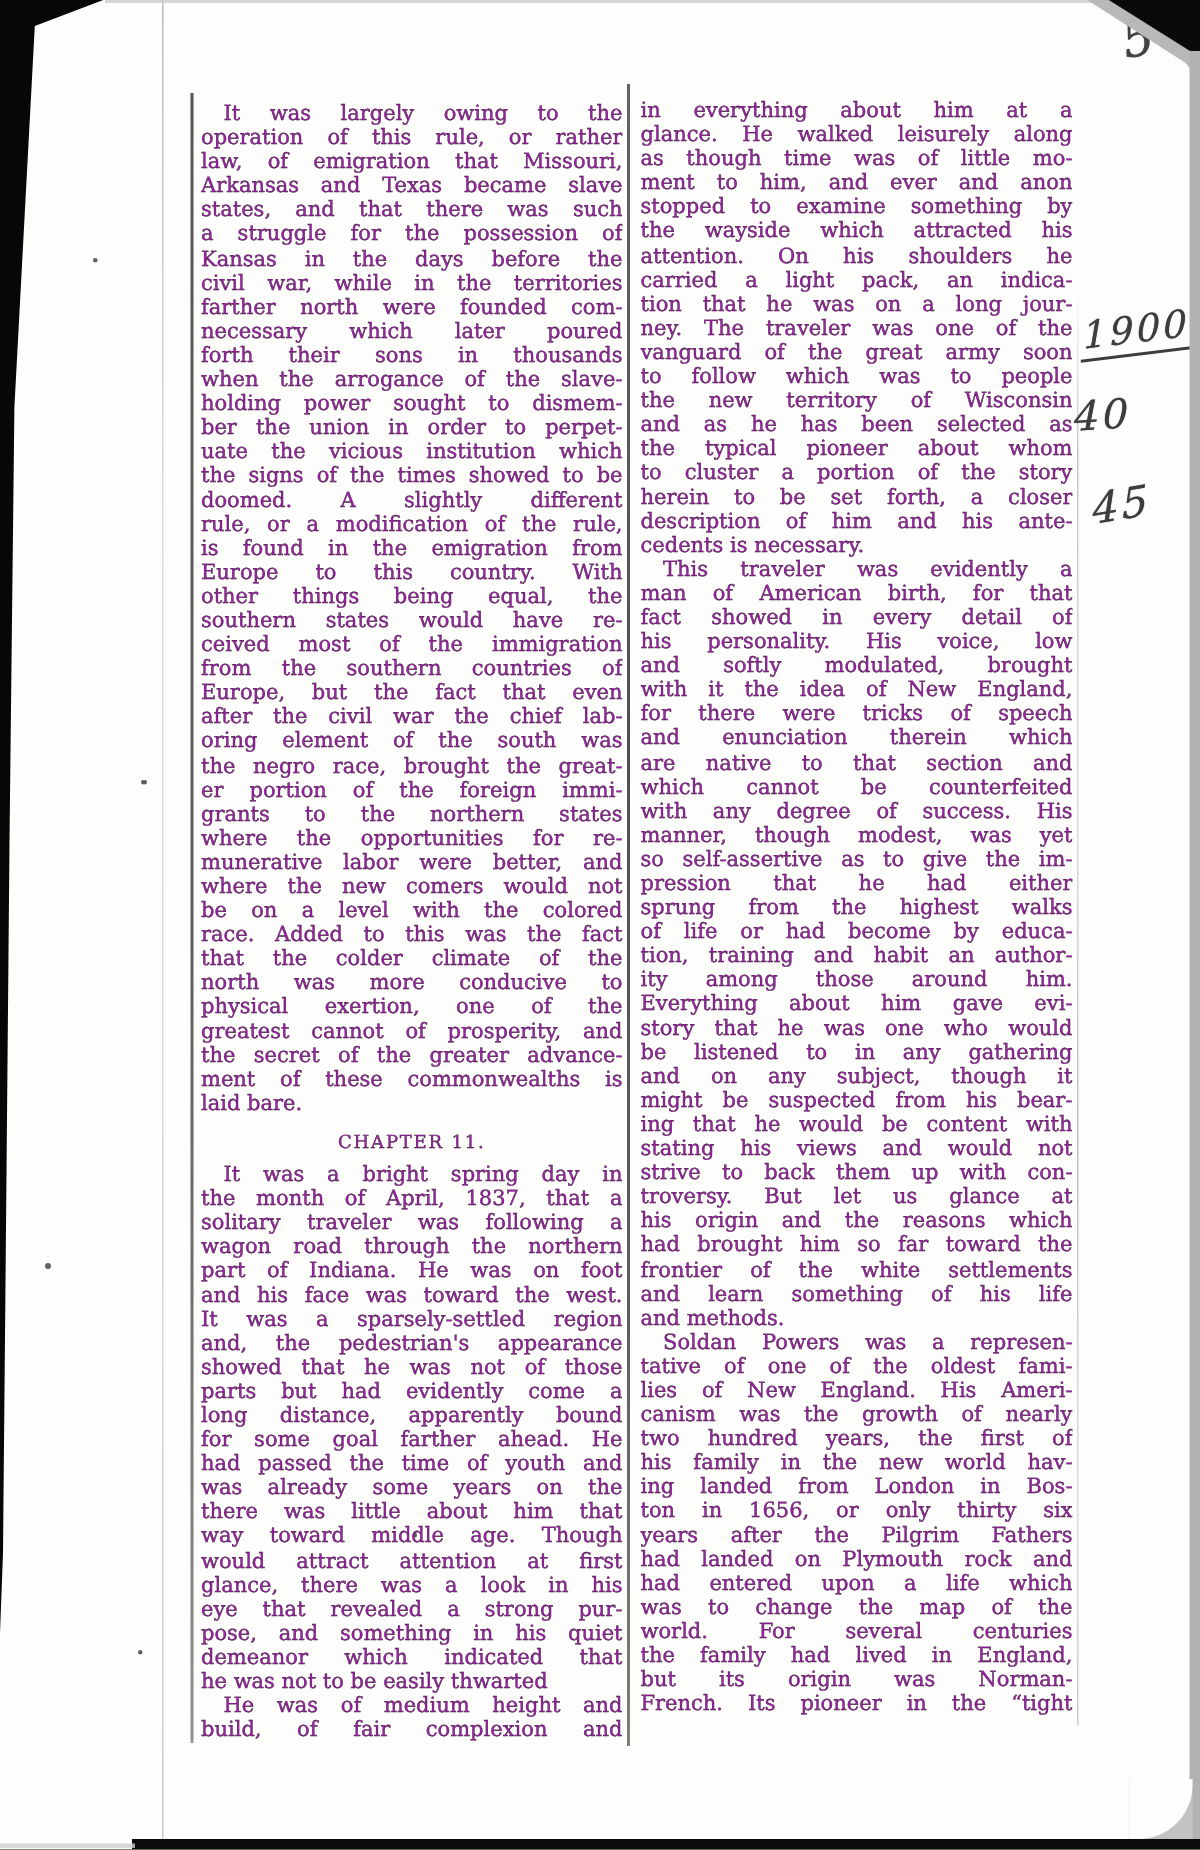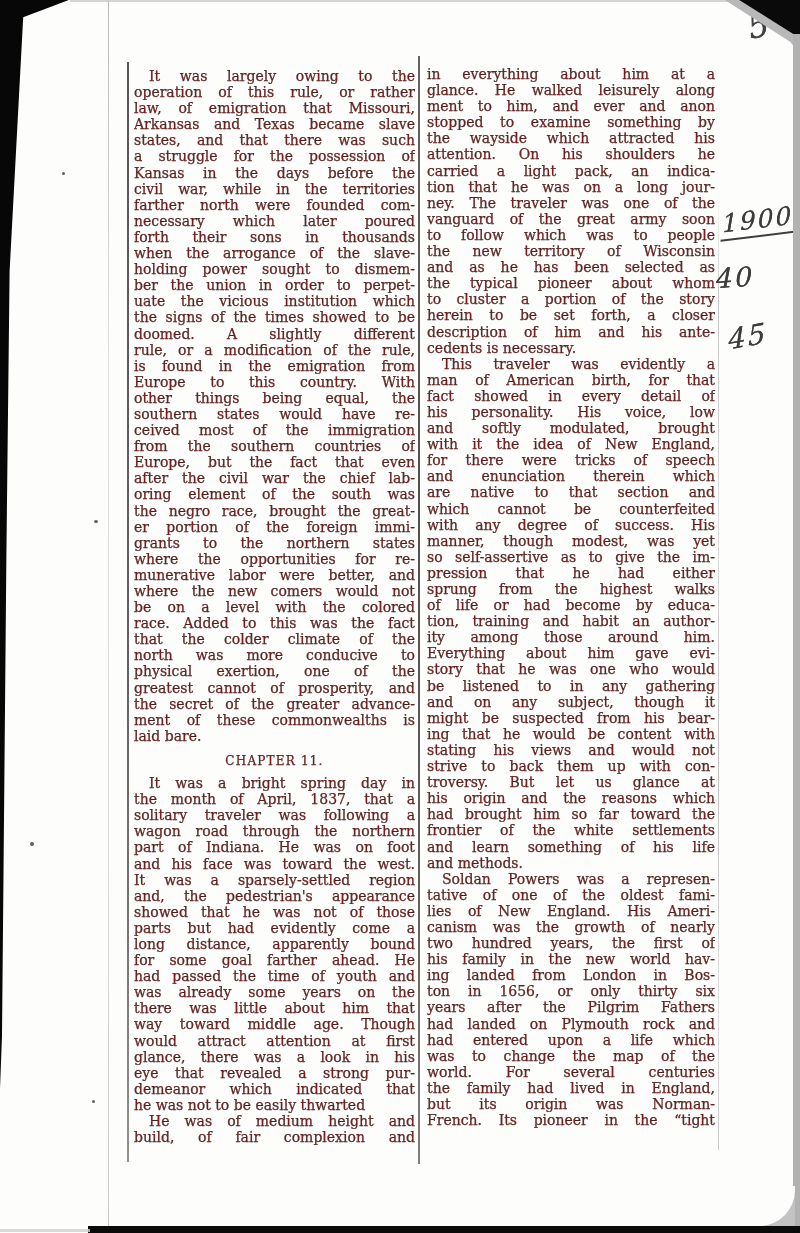--- a/index.html
+++ b/index.html
@@ -27,21 +27,21 @@
     background:linear-gradient(to bottom,#aaa,#d8d8d8 30%,#cfcfcf 70%,#bdbdbd);opacity:.8;}
   .rule{position:absolute;width:1.5px;pointer-events:none;}
   .rule-left{left:127px;top:62px;height:1100px;
     background:linear-gradient(to bottom,#2e2c2a 0%,#3c3a38 55%,#57544f 80%,#7a766f 100%);opacity:.8;}
   .rule-mid{left:418px;top:56px;height:1108px;
     background:linear-gradient(to bottom,#4a4845 0%,#33312f 40%,#454340 75%,#6b6762 100%);opacity:.85;}
   .rule-right{left:718px;top:190px;height:960px;width:1px;
     background:linear-gradient(to bottom,transparent 0%,#9a9a9a 12%,#c2c2c2 35%,#8f8f8f 60%,#c6c6c6 85%,#9e9e9e 100%);
     opacity:.55;}
   
-  .column{position:absolute;color:#7f1d1d;font-size:14px;line-height:16.1px;
+  .column{position:absolute;color:#a21caf;font-size:14px;line-height:16.1px;
     -webkit-text-stroke:0.25px #211e1b;}
   .left-col{left:134px;width:281px;top:68px;}
   .right-col{left:427px;width:288px;top:66px;}
   .line{text-align:justify;text-align-last:justify;height:16.1px;overflow:hidden;}
   .line.indent{padding-left:15px;}
   .line.flush{text-align-last:left;}
   .chapter-heading{text-align:center;font-size:12px;letter-spacing:1.2px;
     padding:9px 0 6px 0;}
   
   .handwritten{position:absolute;color:#424242;font-style:italic;
@@ -120,28 +120,30 @@
     <div class="line">parts but had evidently come a</div>
     <div class="line">long distance, apparently bound</div>
     <div class="line">for some goal farther ahead.  He</div>
     <div class="line">had passed the time of youth and</div>
     <div class="line">was already some years on the</div>
     <div class="line">there was little about him that</div>
     <div class="line">way toward middle age.  Though</div>
     <div class="line">would attract attention at first</div>
     <div class="line">glance, there was a look in his</div>
     <div class="line">eye that revealed a strong pur-</div>
+    <div class="line">pose, and something in his quiet</div>
     <div class="line">demeanor which indicated that</div>
     <div class="line flush">he was not to be easily thwarted</div>
     <div class="line indent">He was of medium height and</div>
     <div class="line">build, of fair complexion and</div>
   </div>
 <div class="column right-col" id="right-col">
     <div class="line">in everything about him at a</div>
     <div class="line">glance. He walked leisurely along</div>
+    <div class="line">as though time was of little mo-</div>
     <div class="line">ment to him, and ever and anon</div>
     <div class="line">stopped to examine something by</div>
     <div class="line">the wayside which attracted his</div>
     <div class="line">attention.  On his shoulders he</div>
     <div class="line">carried a light pack, an indica-</div>
     <div class="line">tion that he was on a long jour-</div>
     <div class="line">ney.  The traveler was one of the</div>
     <div class="line">vanguard of the great army soon</div>
     <div class="line">to follow which was to people</div>
     <div class="line">the new territory of Wisconsin</div>

